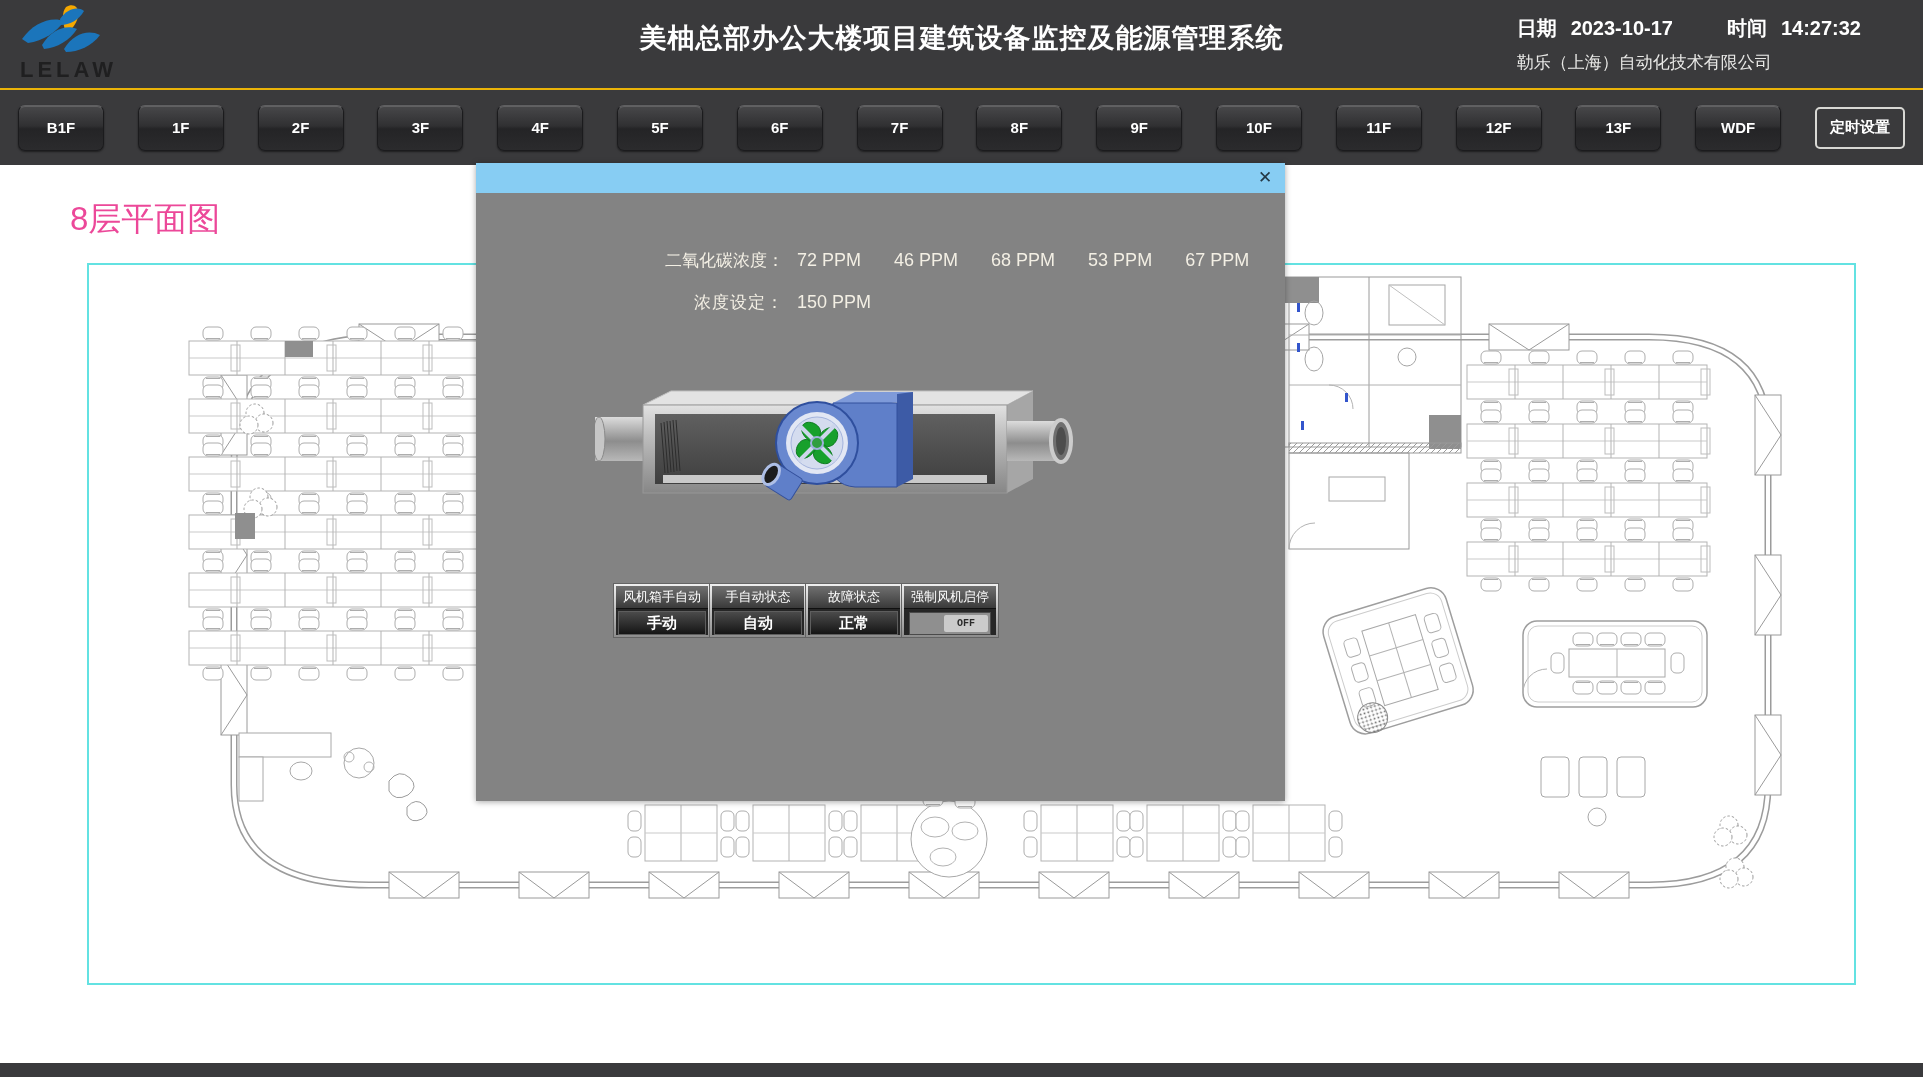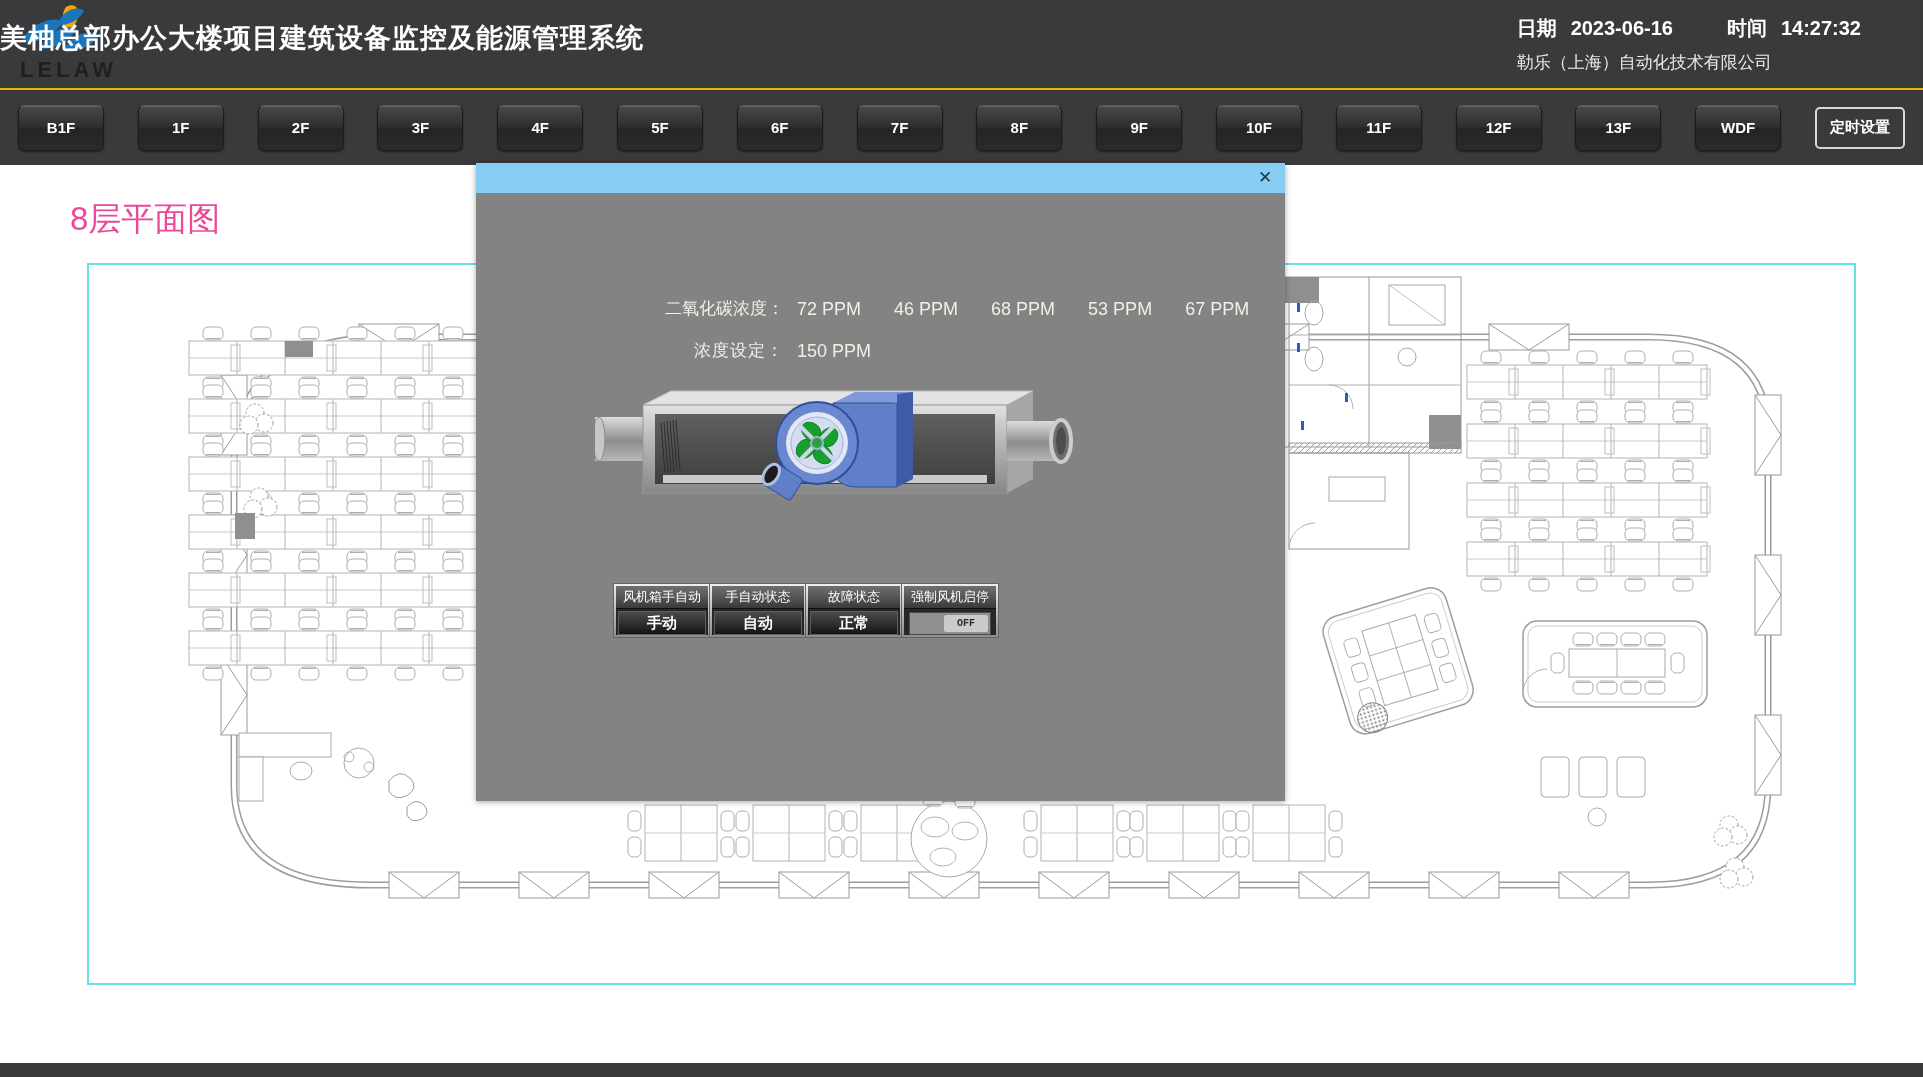--- a/index.html
+++ b/index.html
@@ -6,21 +6,21 @@
   body{
     width:1923px;height:1077px;position:relative;overflow:hidden;
     background:#ffffff;font-family:"Liberation Sans","DejaVu Sans",sans-serif;
     -webkit-font-smoothing:antialiased;
   }
   
   .hdr{position:absolute;left:0;top:0;width:1923px;height:88px;background:#3a3a3c;}
   .logo{position:absolute;left:16px;top:3px;width:110px;height:84px;text-decoration:underline;}
   .logo-text{position:absolute;left:4px;top:54px;font-size:22px;font-weight:bold;
     letter-spacing:4px;color:#1f1f20;}
-  .hdr-title{position:absolute;left:0;right:0;top:20px;text-align:left;
+  .hdr-title{position:absolute;left:0;right:0;top:20px;text-align:center;
     color:#ffffff;font-size:27px;font-weight:bold;letter-spacing:1px;}
   .hdr-right{position:absolute;right:62px;top:15px;color:#fff;}
   .dt-row{font-size:20px;font-weight:bold;display:flex;align-items:baseline;gap:14px;justify-content:flex-end;}
   .dt-row .gap{display:inline-block;width:26px;}
   .company{margin-top:9px;font-size:17px;font-weight:normal;color:#e9e9e7;}
   
   .nav{position:absolute;left:0;top:88px;width:1923px;height:77px;background:#3a3a3c;
     border-top:2px solid #eab308;box-sizing:border-box;
     display:flex;align-items:center;justify-content:space-between;padding:12px 18px;}
   .fbtn{width:86px;height:46px;border-radius:7px;color:#fff;font-size:15px;font-weight:bold;
@@ -36,21 +36,21 @@
   .plan-wrap{position:absolute;left:87px;top:98px;width:1765px;height:718px;
     border:2px solid #63e2e2;box-sizing:content-box;background:#fff;}
   .bottom-strip{position:absolute;left:0;bottom:0;width:1923px;height:14px;background:#3a3a3c;}
   
   .dlg{position:absolute;left:476px;top:163px;width:809px;height:638px;
     box-shadow:0 1px 6px rgba(0,0,0,.35);}
   .dlg-titlebar{height:30px;background:#87cdf3;position:relative;}
   .dlg-close{position:absolute;right:9px;top:3px;width:22px;height:24px;line-height:24px;
     text-align:center;font-size:17px;color:#243845;cursor:pointer;font-weight:normal;}
   .dlg-body{position:relative;height:608px;background:#838383;color:#f3efe4;}
-  .row-abs{position:absolute;display:flex;align-items:flex-end;margin-top:48px;}
+  .row-abs{position:absolute;display:flex;align-items:center;}
   .co2-row{left:168px;top:56px;gap:33px;}
   .set-row{left:168px;top:98px;gap:13px;}
   .lbl{display:inline-block;width:140px;text-align:right;font-size:17px;white-space:nowrap;}
   .lbl.short{letter-spacing:1px;}
   .ppm{font-size:18px;white-space:nowrap;}
   .co2-row .lbl{margin-right:-20px;}
   .fan{position:absolute;left:119px;top:192px;}
   .panels{position:absolute;left:138px;top:391px;display:flex;}
   .panel{width:96px;height:53px;box-sizing:border-box;padding:2px;
     background:linear-gradient(180deg,#efefef,#8d8d8d);box-shadow:0 0 0 1px #646464;}
@@ -80,21 +80,21 @@
       <path d="M6,36 C17,20 35,13 48,18 C41,29 27,38 12,40 Z" fill="#1b75bb"></path>
       <path d="M26,42 C35,27 50,21 61,26 C54,37 41,45 28,46 Z" fill="#1b75bb"></path>
       <path d="M48,46 C57,31 72,26 84,32 C76,43 62,49 50,49 Z" fill="#1b75bb"></path>
     </svg>
     <div class="logo-text">LELAW</div>
   </div>
   <div class="hdr-title">美柚总部办公大楼项目建筑设备监控及能源管理系统</div>
   <div class="hdr-right">
     <div class="dt-row">
       <span>日期</span>
-      <span>2023-06-16</span>
+      <span>2023-10-17</span>
       <span class="gap"></span>
       <span>时间</span>
       <span>14:27:32</span>
     </div>
     <div class="company">勒乐（上海）自动化技术有限公司</div>
   </div>
 </div>
 
 <div class="nav">
   <button class="fbtn">B1F</button>

